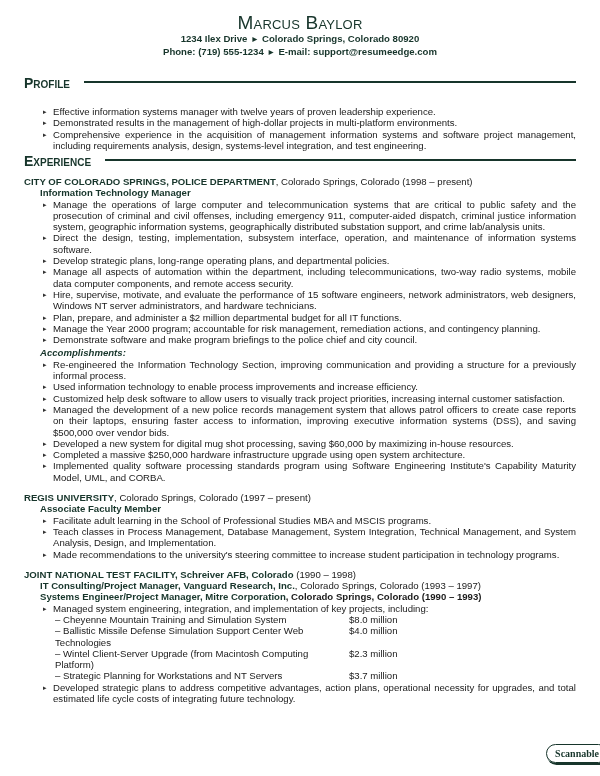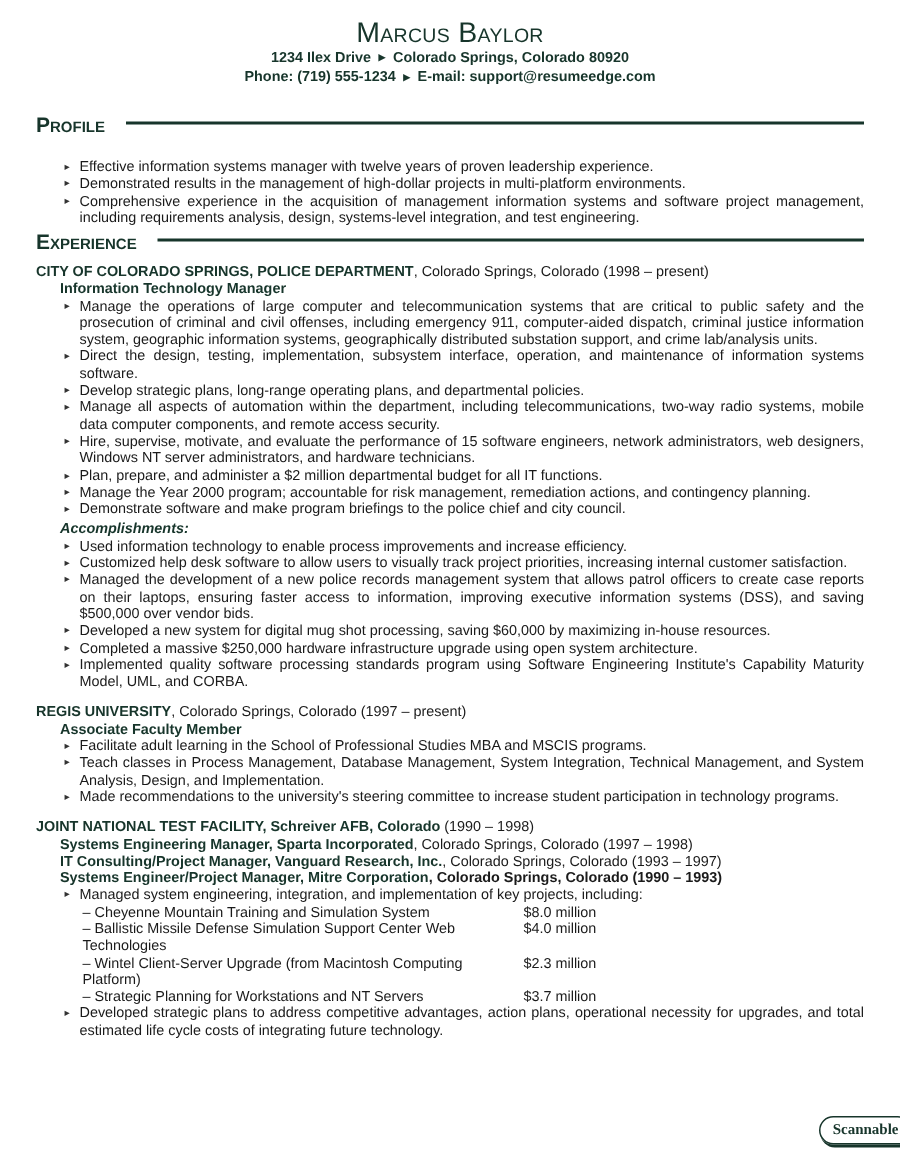--- a/index.html
+++ b/index.html
@@ -66,20 +66,21 @@
     <li>Direct the design, testing, implementation, subsystem interface, operation, and maintenance of information systems software.</li>
     <li>Develop strategic plans, long-range operating plans, and departmental policies.</li>
     <li>Manage all aspects of automation within the department, including telecommunications, two-way radio systems, mobile data computer components, and remote access security.</li>
     <li>Hire, supervise, motivate, and evaluate the performance of 15 software engineers, network administrators, web designers, Windows NT server administrators, and hardware technicians.</li>
     <li>Plan, prepare, and administer a $2 million departmental budget for all IT functions.</li>
     <li>Manage the Year 2000 program; accountable for risk management, remediation actions, and contingency planning.</li>
     <li>Demonstrate software and make program briefings to the police chief and city council.</li>
   </ul>
   <div class="acc">Accomplishments:</div>
   <ul class="bl">
+    <li>Re-engineered the Information Technology Section, improving communication and providing a structure for a previously informal process.</li>
     <li>Used information technology to enable process improvements and increase efficiency.</li>
     <li>Customized help desk software to allow users to visually track project priorities, increasing internal customer satisfaction.</li>
     <li>Managed the development of a new police records management system that allows patrol officers to create case reports on their laptops, ensuring faster access to information, improving executive information systems (DSS), and saving $500,000 over vendor bids.</li>
     <li>Developed a new system for digital mug shot processing, saving $60,000 by maximizing in-house resources.</li>
     <li>Completed a massive $250,000 hardware infrastructure upgrade using open system architecture.</li>
     <li>Implemented quality software processing standards program using Software Engineering Institute's Capability Maturity Model, UML, and CORBA.</li>
   </ul>
 
   <div class="org-line" style="margin-top:9px;">
     <span class="org">REGIS UNIVERSITY</span><span>, Colorado Springs, Colorado (1997 – present)</span>
@@ -87,21 +88,20 @@
   <div class="role">Associate Faculty Member</div>
   <ul class="bl">
     <li>Facilitate adult learning in the School of Professional Studies MBA and MSCIS programs.</li>
     <li>Teach classes in Process Management, Database Management, System Integration, Technical Management, and System Analysis, Design, and Implementation.</li>
     <li>Made recommendations to the university's steering committee to increase student participation in technology programs.</li>
   </ul>
 
   <div class="org-line" style="margin-top:9px;">
     <span class="org">JOINT NATIONAL TEST FACILITY, Schreiver AFB, Colorado</span><span> (1990 – 1998)</span>
   </div>
-  <div class="role"><span>Systems Engineering Manager, Sparta Incorporated</span><span style="font-weight:normal;color:#1a1a1a">, Colorado Springs, Colorado (1997 – 1998)</span></div>
   <div class="role"><span>IT Consulting/Project Manager, Vanguard Research, Inc.</span><span style="font-weight:normal;color:#1a1a1a">, Colorado Springs, Colorado (1993 – 1997)</span></div>
   <div class="role"><span>Systems Engineer/Project Manager, Mitre Corporation</span><span style="font-weight:bold;color:#1a1a1a">, Colorado Springs, Colorado (1990 – 1993)</span></div>
   <ul class="bl">
     <li>Managed system engineering, integration, and implementation of key projects, including:</li>
   </ul>
   <div>
     <div class="proj">
         <span class="pn">– Cheyenne Mountain Training and Simulation System</span>
         <span>$8.0 million</span>
       </div>

